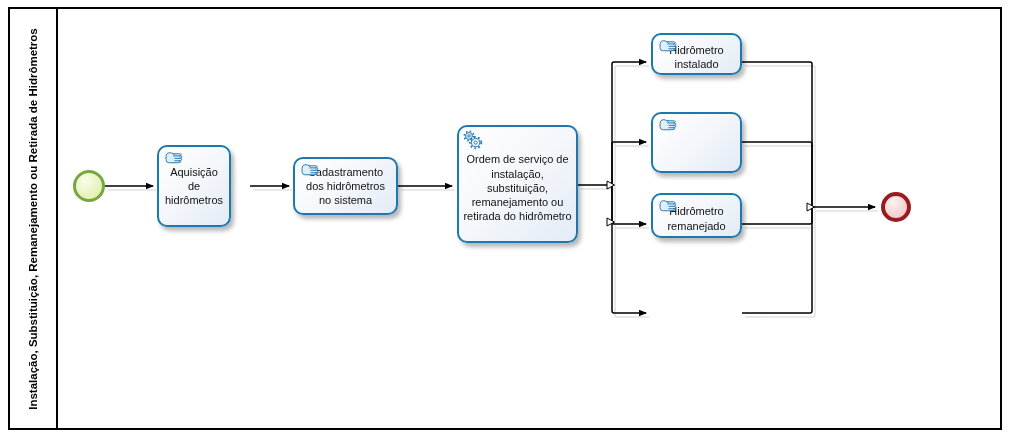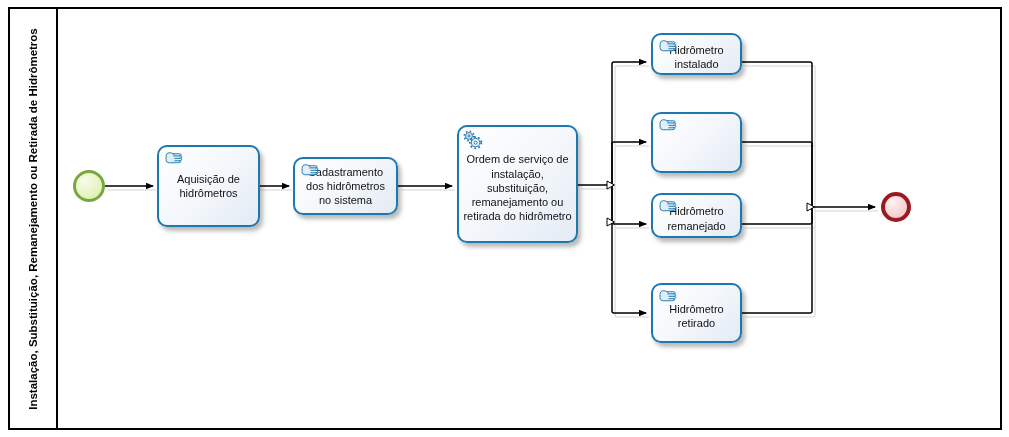--- a/index.html
+++ b/index.html
@@ -84,21 +84,21 @@
     <g stroke="#000" stroke-width="1" fill="#fff">
       <path d="M607,181 L614.5,185 L607,189 Z"></path>
       <path d="M607,218 L614.5,222 L607,226 Z"></path>
       <path d="M807,203 L814.5,207 L807,211 Z"></path>
     </g>
   </svg>
 
   <div class="event start"></div>
   <div class="event end"></div>
 
-  <div class="task" style="left:157px;top:145px;width:103px;height:82px;">
+  <div class="task" style="left:157px;top:145px;width:74px;height:82px;">
     <svg class="task-icon" viewBox="0 0 17 13">
       <g fill="#e3edf6" stroke="#2079b0" stroke-width="0.9" stroke-linejoin="round">
         <path d="M4.5,1.5 C2.2,1.5 1,2.8 1,5 L1,8 C1,10 2.2,11 4.2,11 L10.5,11 C12.5,11 14.7,10.8 15,10 C15.2,9.4 14.3,9.1 13.2,9.1 C14.8,9.1 15.8,8.7 15.8,7.8 C15.8,7 14.8,6.8 13.4,6.8 C15,6.8 16,6.4 16,5.5 C16,4.7 15,4.5 13.5,4.5 C14.7,4.5 15.4,4.1 15.3,3.4 C15.2,2.7 14,2.5 12.3,2.5 L7.5,2.5 C6.8,2 5.8,1.5 4.5,1.5 Z"></path>
         <path d="M7.5,2.5 C8.8,3.2 9,4.4 8.2,5" fill="none"></path>
         <path d="M8.6,4.5 H13.5 M8.9,6.8 H13.4 M8.9,9.1 H13.2" fill="none"></path>
       </g>
     </svg>
     <span class="lbl">Aquisição de hidrômetros</span>
   </div>
 
@@ -152,24 +152,14 @@
     <svg class="task-icon" viewBox="0 0 17 13">
       <g fill="#e3edf6" stroke="#2079b0" stroke-width="0.9" stroke-linejoin="round">
         <path d="M4.5,1.5 C2.2,1.5 1,2.8 1,5 L1,8 C1,10 2.2,11 4.2,11 L10.5,11 C12.5,11 14.7,10.8 15,10 C15.2,9.4 14.3,9.1 13.2,9.1 C14.8,9.1 15.8,8.7 15.8,7.8 C15.8,7 14.8,6.8 13.4,6.8 C15,6.8 16,6.4 16,5.5 C16,4.7 15,4.5 13.5,4.5 C14.7,4.5 15.4,4.1 15.3,3.4 C15.2,2.7 14,2.5 12.3,2.5 L7.5,2.5 C6.8,2 5.8,1.5 4.5,1.5 Z"></path>
         <path d="M7.5,2.5 C8.8,3.2 9,4.4 8.2,5" fill="none"></path>
         <path d="M8.6,4.5 H13.5 M8.9,6.8 H13.4 M8.9,9.1 H13.2" fill="none"></path>
       </g>
     </svg>
     <span class="lbl" style="padding-top:6px;">Hidrômetro remanejado</span>
   </div>
 
-  <div class="task" style="left:651px;top:283px;width:91px;height:60px;">
-    <svg class="task-icon" viewBox="0 0 17 13">
-      <g fill="#e3edf6" stroke="#2079b0" stroke-width="0.9" stroke-linejoin="round">
-        <path d="M4.5,1.5 C2.2,1.5 1,2.8 1,5 L1,8 C1,10 2.2,11 4.2,11 L10.5,11 C12.5,11 14.7,10.8 15,10 C15.2,9.4 14.3,9.1 13.2,9.1 C14.8,9.1 15.8,8.7 15.8,7.8 C15.8,7 14.8,6.8 13.4,6.8 C15,6.8 16,6.4 16,5.5 C16,4.7 15,4.5 13.5,4.5 C14.7,4.5 15.4,4.1 15.3,3.4 C15.2,2.7 14,2.5 12.3,2.5 L7.5,2.5 C6.8,2 5.8,1.5 4.5,1.5 Z"></path>
-        <path d="M7.5,2.5 C8.8,3.2 9,4.4 8.2,5" fill="none"></path>
-        <path d="M8.6,4.5 H13.5 M8.9,6.8 H13.4 M8.9,9.1 H13.2" fill="none"></path>
-      </g>
-    </svg>
-    <span class="lbl" style="padding-top:6px;">Hidrômetro retirado</span>
-  </div>
 
 </div>
 
 </body></html>

